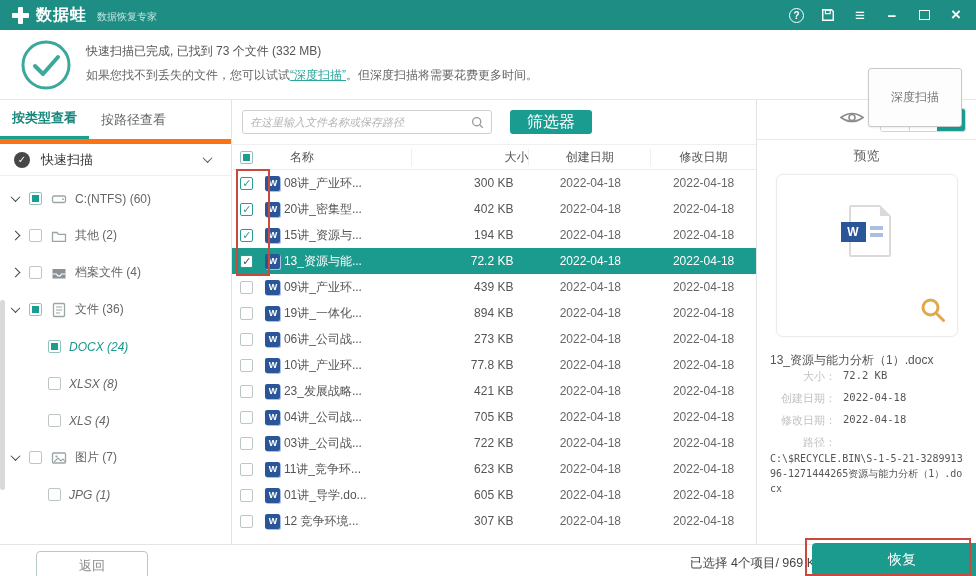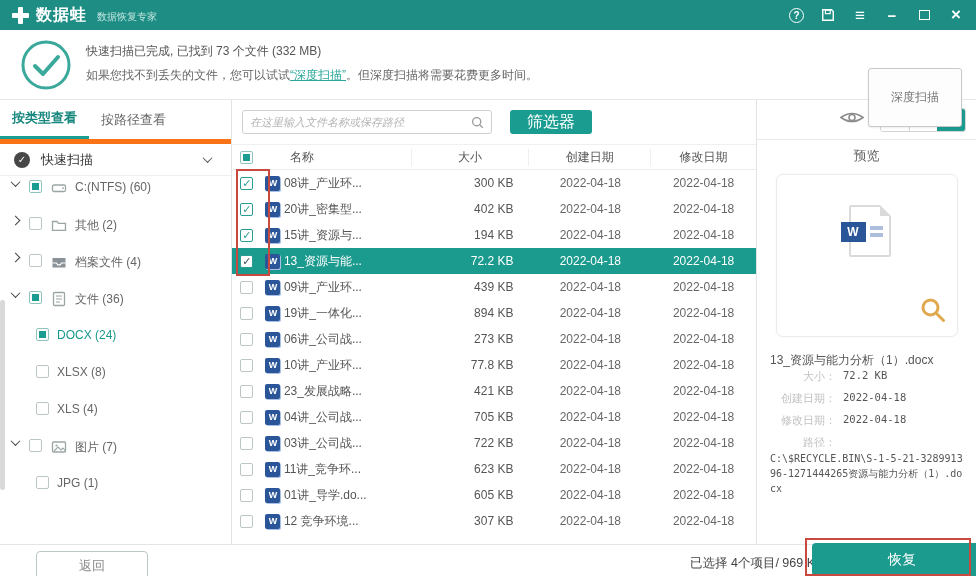--- a/index.html
+++ b/index.html
@@ -39,22 +39,22 @@
   .tab.active { color:#17877d; font-weight:bold; border-bottom:3px solid #1aa092; }
   .scan-select { height:32px; display:flex; align-items:center; padding:0 14px; border-bottom:1px solid #efefef; cursor:pointer; }
   .scan-badge { width:16px; height:16px; border-radius:50%; background:#474747; color:#fff; font-size:10px;
     display:flex; align-items:center; justify-content:center; }
   .scan-label { font-size:13px; color:#333; margin-left:11px; }
   .scan-select .chev { margin-left:auto; margin-right:6px; }
   .chev { display:inline-block; width:7px; height:7px; border-right:1.7px solid #555; border-bottom:1.7px solid #555; }
   .chev.down { transform:rotate(45deg) translate(-1px,-1px); }
   .chev.right{ transform:rotate(-45deg); }
   .tree { padding-top:4px; font-size:12px; color:#666; }
-  .tree-row { height:37px; display:flex; align-items:flex-start; padding-left:12px; cursor:pointer; }
-  .tree-row.child { padding-left:36px; }
+  .tree-row { height:37px; display:flex; align-items:center; padding-left:12px; cursor:pointer; }
+  .tree-row.child { padding-left:48px;font-style:italic; }
   .tree-row .chev { margin-right:10px; border-color:#444; }
   .tree-icon { margin-left:9px; display:flex; }
   .tree-label { margin-left:8px; }
   .tree-row.active .tree-label { color:#18998c; }
   .sidebar-scroll { position:absolute; left:0; top:200px; width:5px; height:190px; background:#d9d9d9; border-radius:3px; }
   
   .cb { position:relative; width:13px; height:13px; border:1px solid #bcc6c6; border-radius:2px; background:#fff;
     display:inline-flex; align-items:center; justify-content:center; flex-shrink:0; cursor:pointer; }
   .cb .tick { display:none; }
   .cb.checked { border-color:#2a9d92; }
@@ -68,21 +68,21 @@
   .search-box { width:250px; height:24px; border:1px solid #cfcfcf; border-radius:3px; display:flex; align-items:center; padding:0 7px; }
   .search-box input { border:none; outline:none; flex:1; font-size:11px; color:#777; font-style:italic;
     font-family:"Liberation Sans","DejaVu Sans",sans-serif; }
   .search-box input::placeholder { color:#b3b3b3; font-style:italic; }
   .filter-btn { height:24px; padding:0 17px; background:#1a9d90; color:#fff; border:none; border-radius:3px;
     font-size:16px; cursor:pointer; }
   .thead { height:26px; display:flex; align-items:center; font-size:12px; color:#555; border-top:1px solid #f0f0f0;
     border-bottom:1px solid #ededed; }
   .c-cb { width:30px; display:flex; justify-content:center; }
   .h-name { width:150px; padding-left:28px; border-right:1px solid #efefef; }
-  .h-size { width:118px; text-align:center; border-right:1px solid #efefef; }
+  .h-size { width:118px; text-align:right; border-right:1px solid #efefef; }
   .h-created { width:122px; text-align:center; border-right:1px solid #efefef; }
   .h-modified { width:105px; text-align:center; }
   .rows { }
   .trow { height:26px; display:flex; align-items:center; font-size:12px; color:#555; cursor:pointer; }
   .c-icon { width:22px; display:flex; justify-content:center; }
   .c-name { width:128px; white-space:nowrap; overflow:hidden; }
   .c-size { width:118px; text-align:right; padding-right:16px; }
   .c-created { width:122px; text-align:center; color:#666; }
   .c-modified { width:105px; text-align:center; color:#666; }
   .trow.selected { background:#1b9a8e; color:#fff; }

